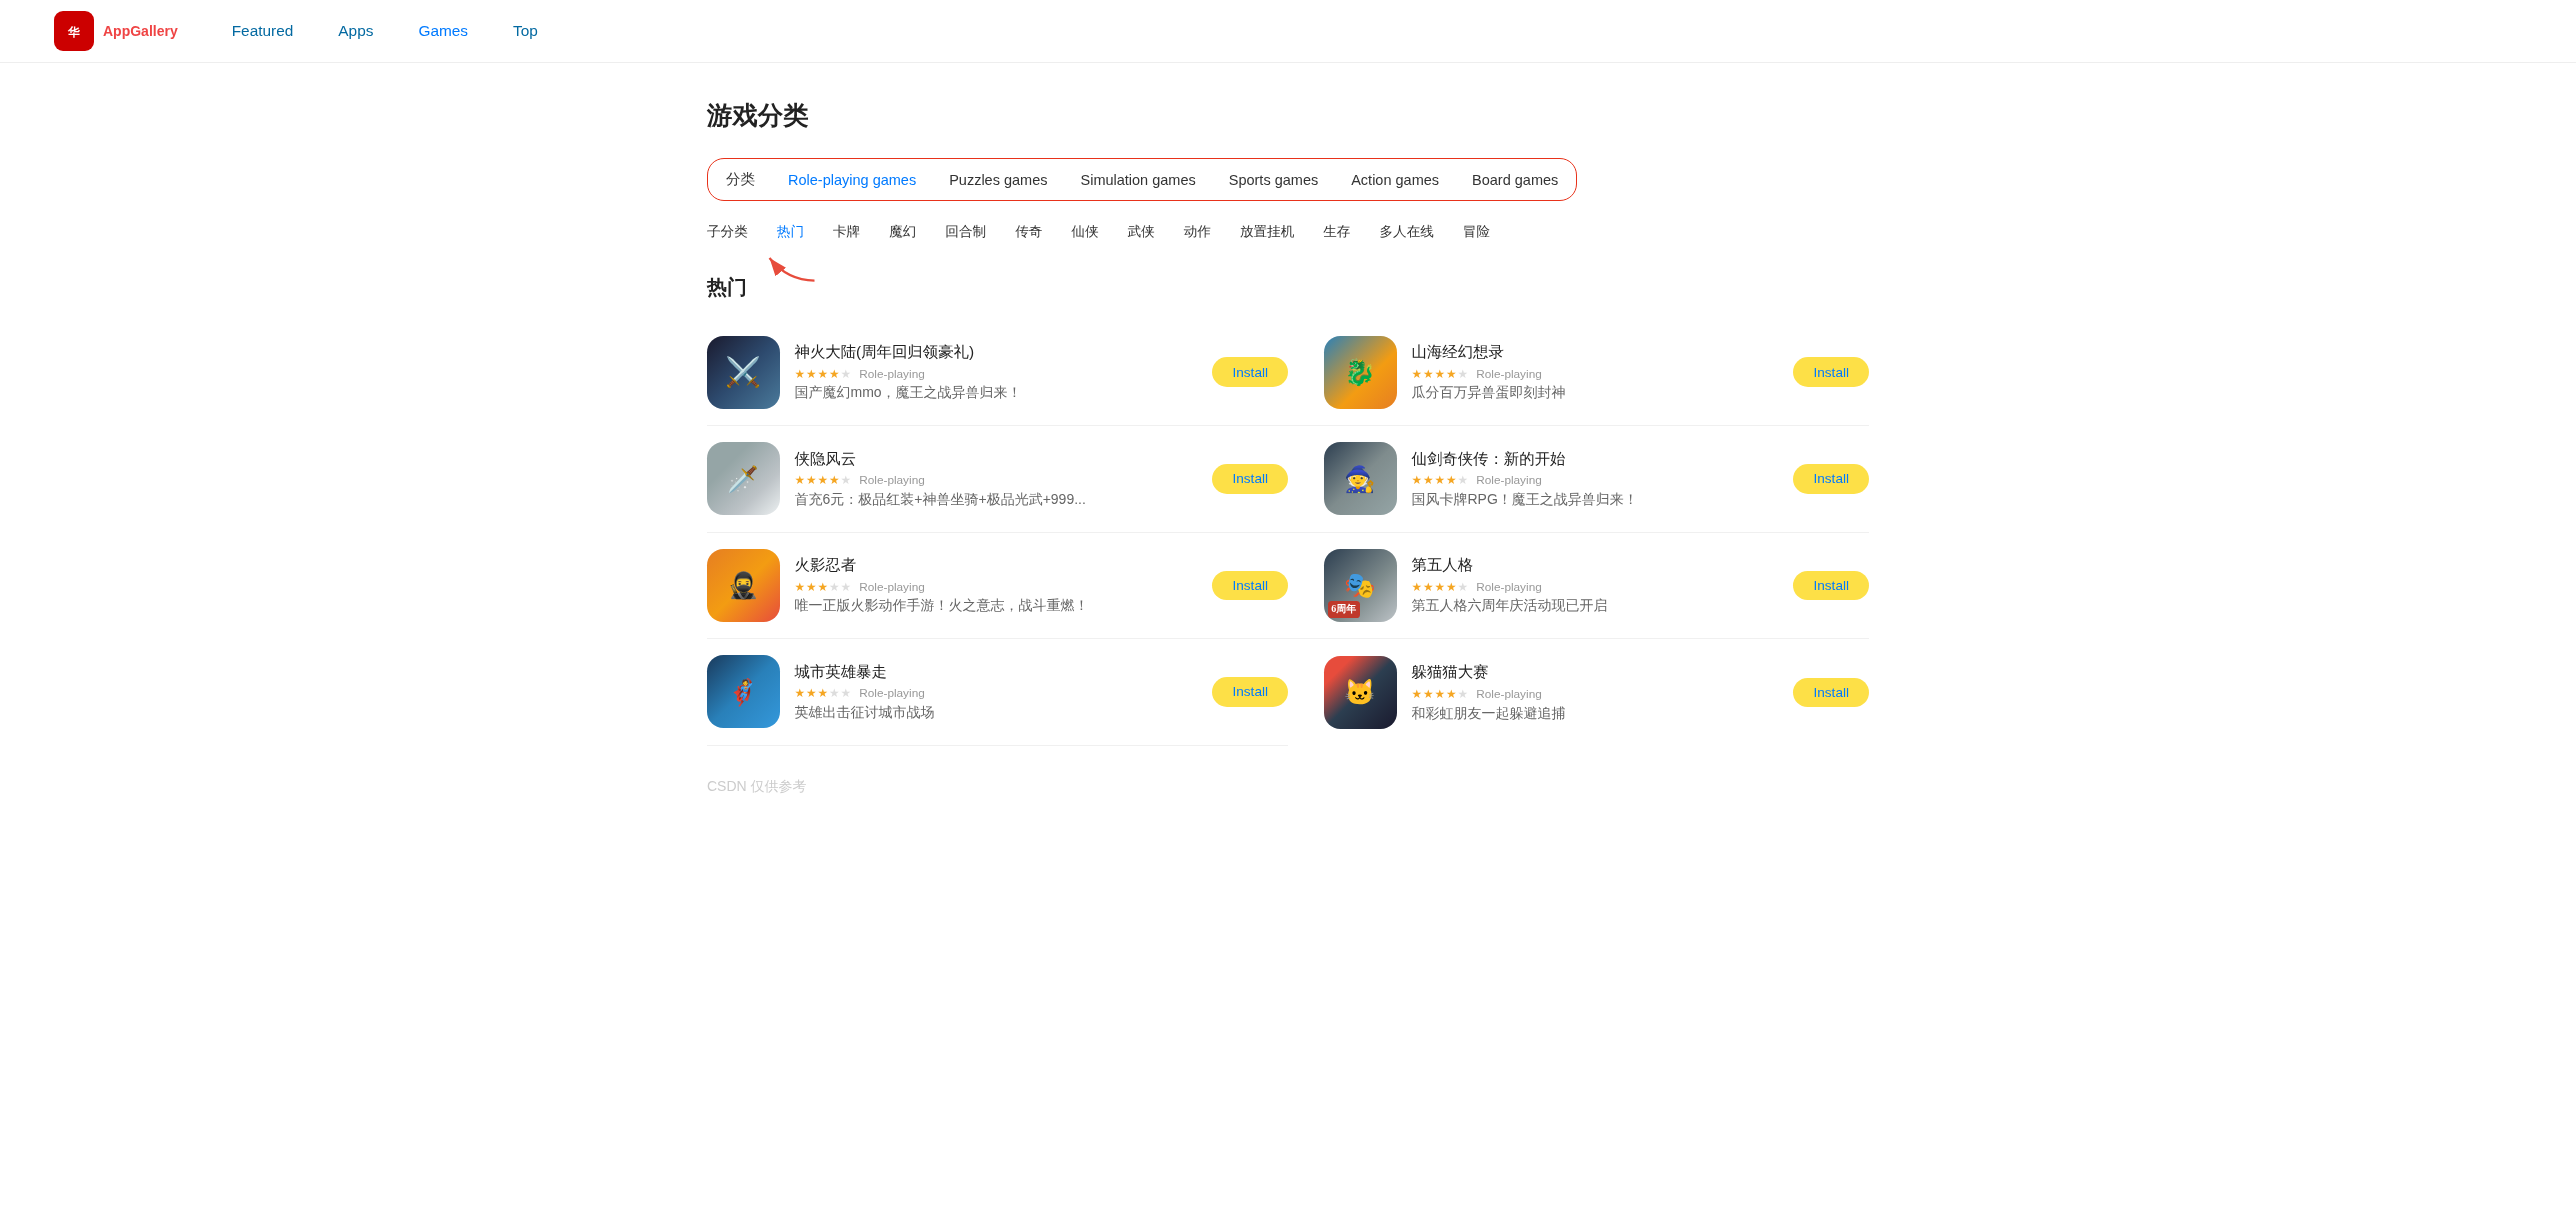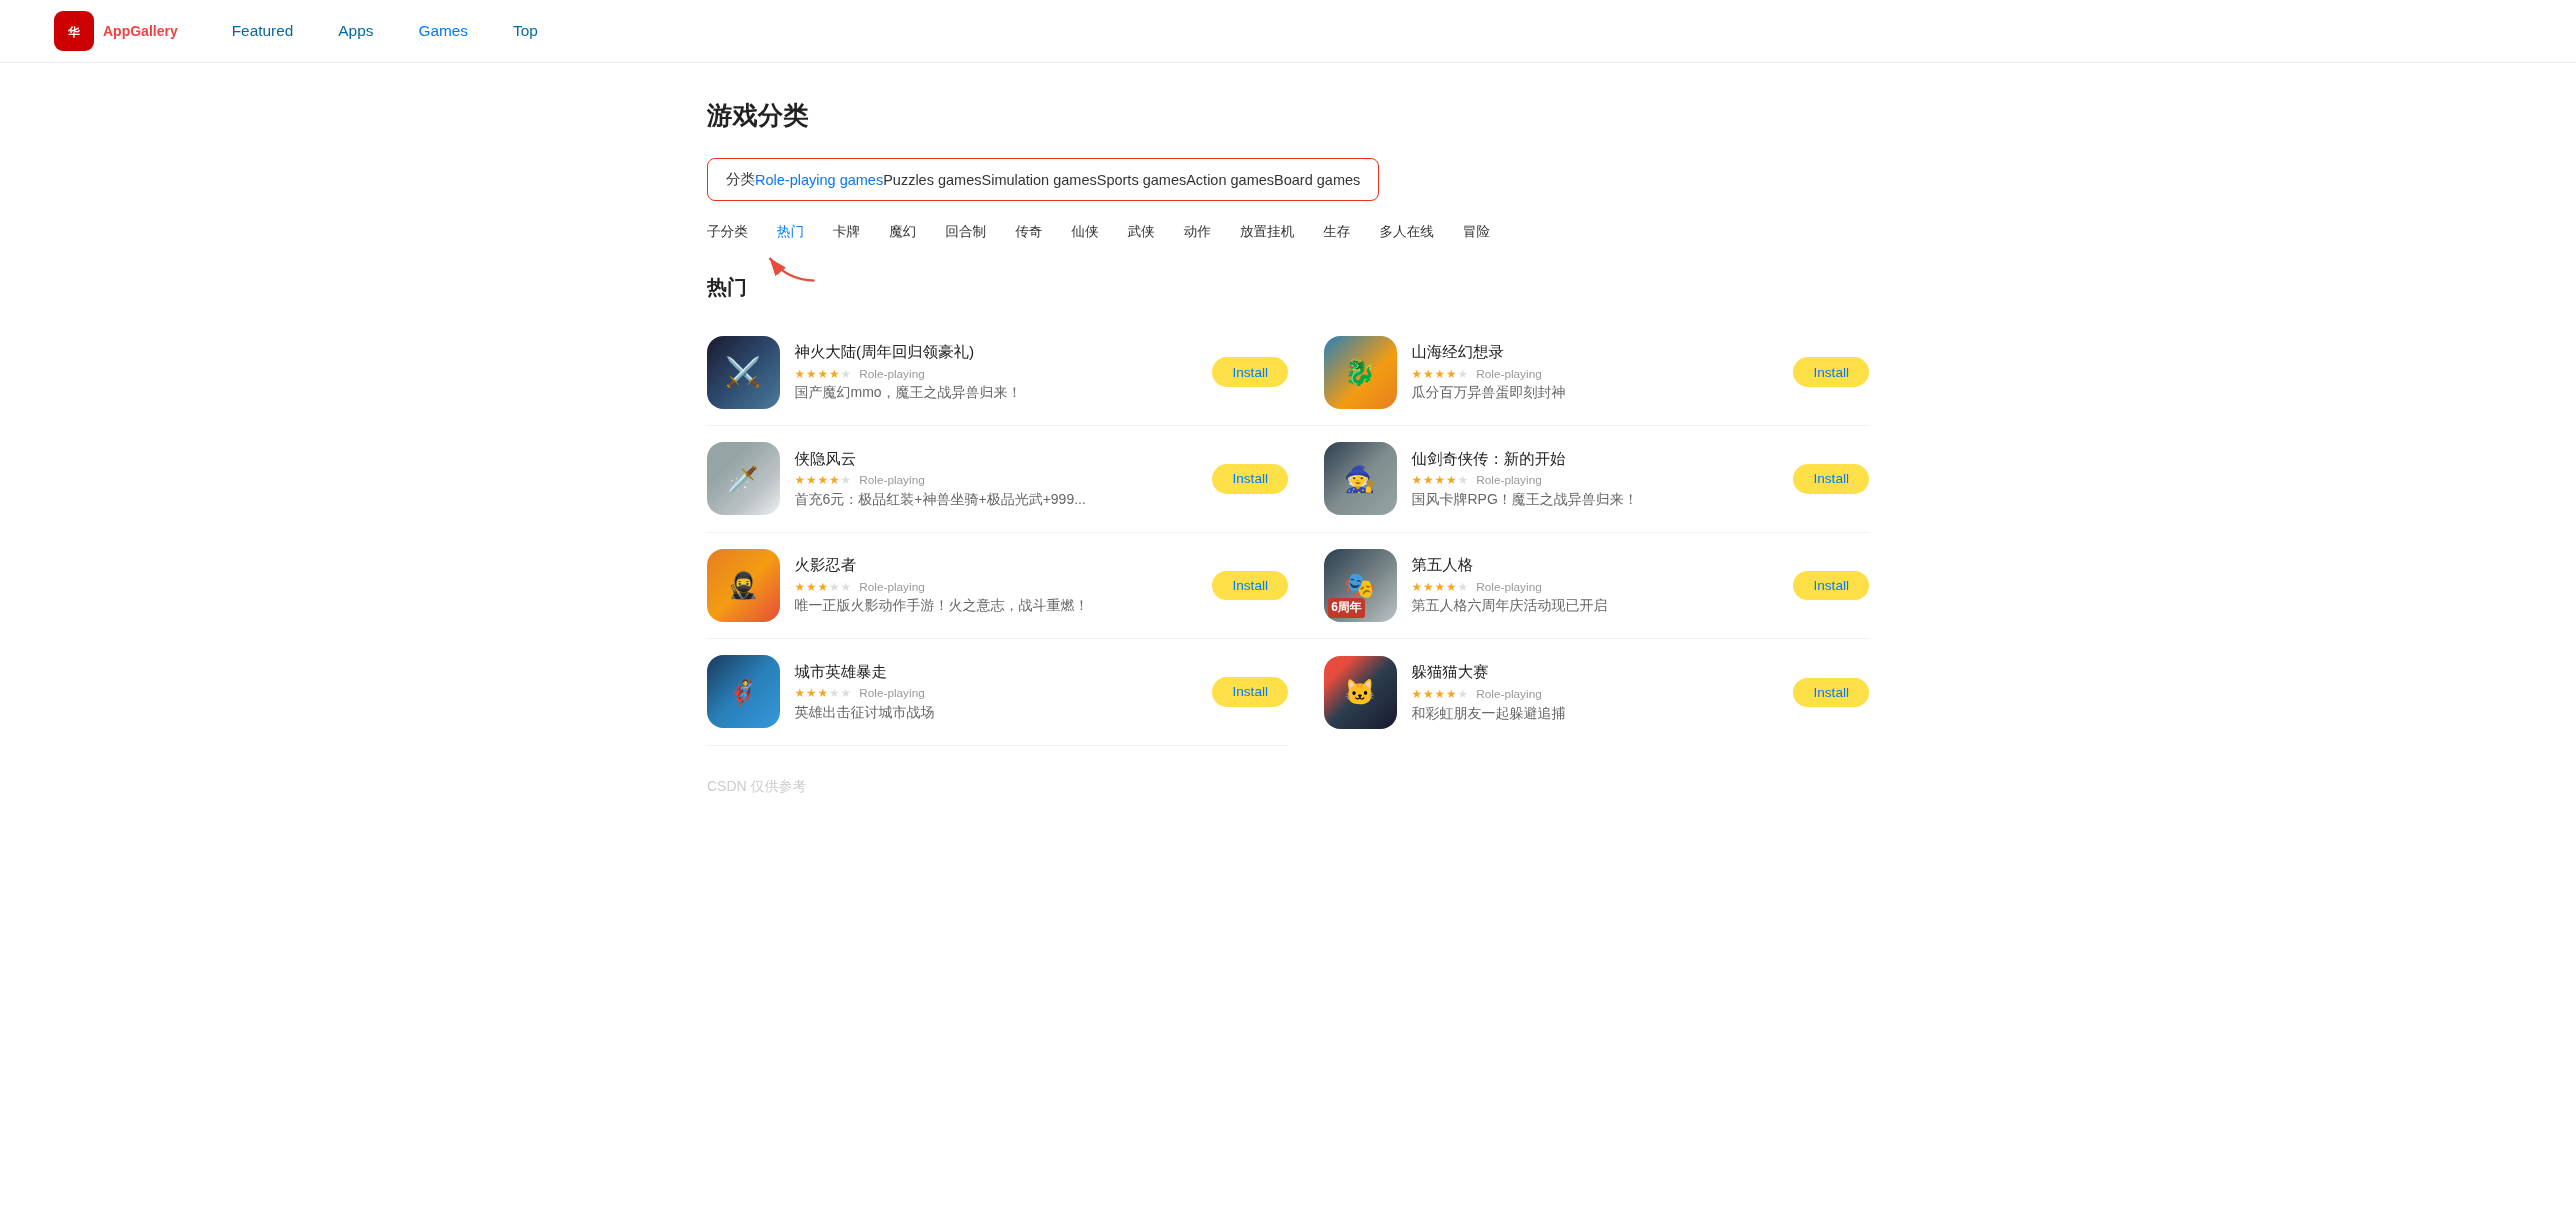--- a/index.html
+++ b/index.html
@@ -102,24 +102,25 @@
     .section-title {
       font-size: 25.4px;
       font-weight: 600;
       color: #222;
       margin-bottom: 25.4px;
     }
 
     
     .category-bar {
       border: 1.8px solid #e8321a;
-      border-radius: 8px;
+      border-radius: 17px;
       display: inline-flex;
       align-items: center;
       padding: 11px 18px;
+      gap: 33px;
       margin-bottom: 22px;
     }
     .cat-label {
       font-size: 14.5px;
       color: #333;
       font-weight: 500;
     }
     .cat-item {
       font-size: 14.5px;
       color: #333;
@@ -258,24 +259,25 @@
       padding-left: 36px;
     }
 
     
     .icon-badge {
       position: absolute;
       bottom: 3.6px;
       left: 3.6px;
       background: #c0392b;
       color: #fff;
-      font-size: 12px;
+      font-size: 10px;
       padding: 1.8px 3.6px;
       border-radius: 3.6px;
       font-weight: bold;
+      font-family: Liberation Serif, serif;
     }
 
     .footer-note {
       font-size: 14px;
       color: #ccc;
       margin-top: 32px;
     }
   </style>
 </head>
 <body>

